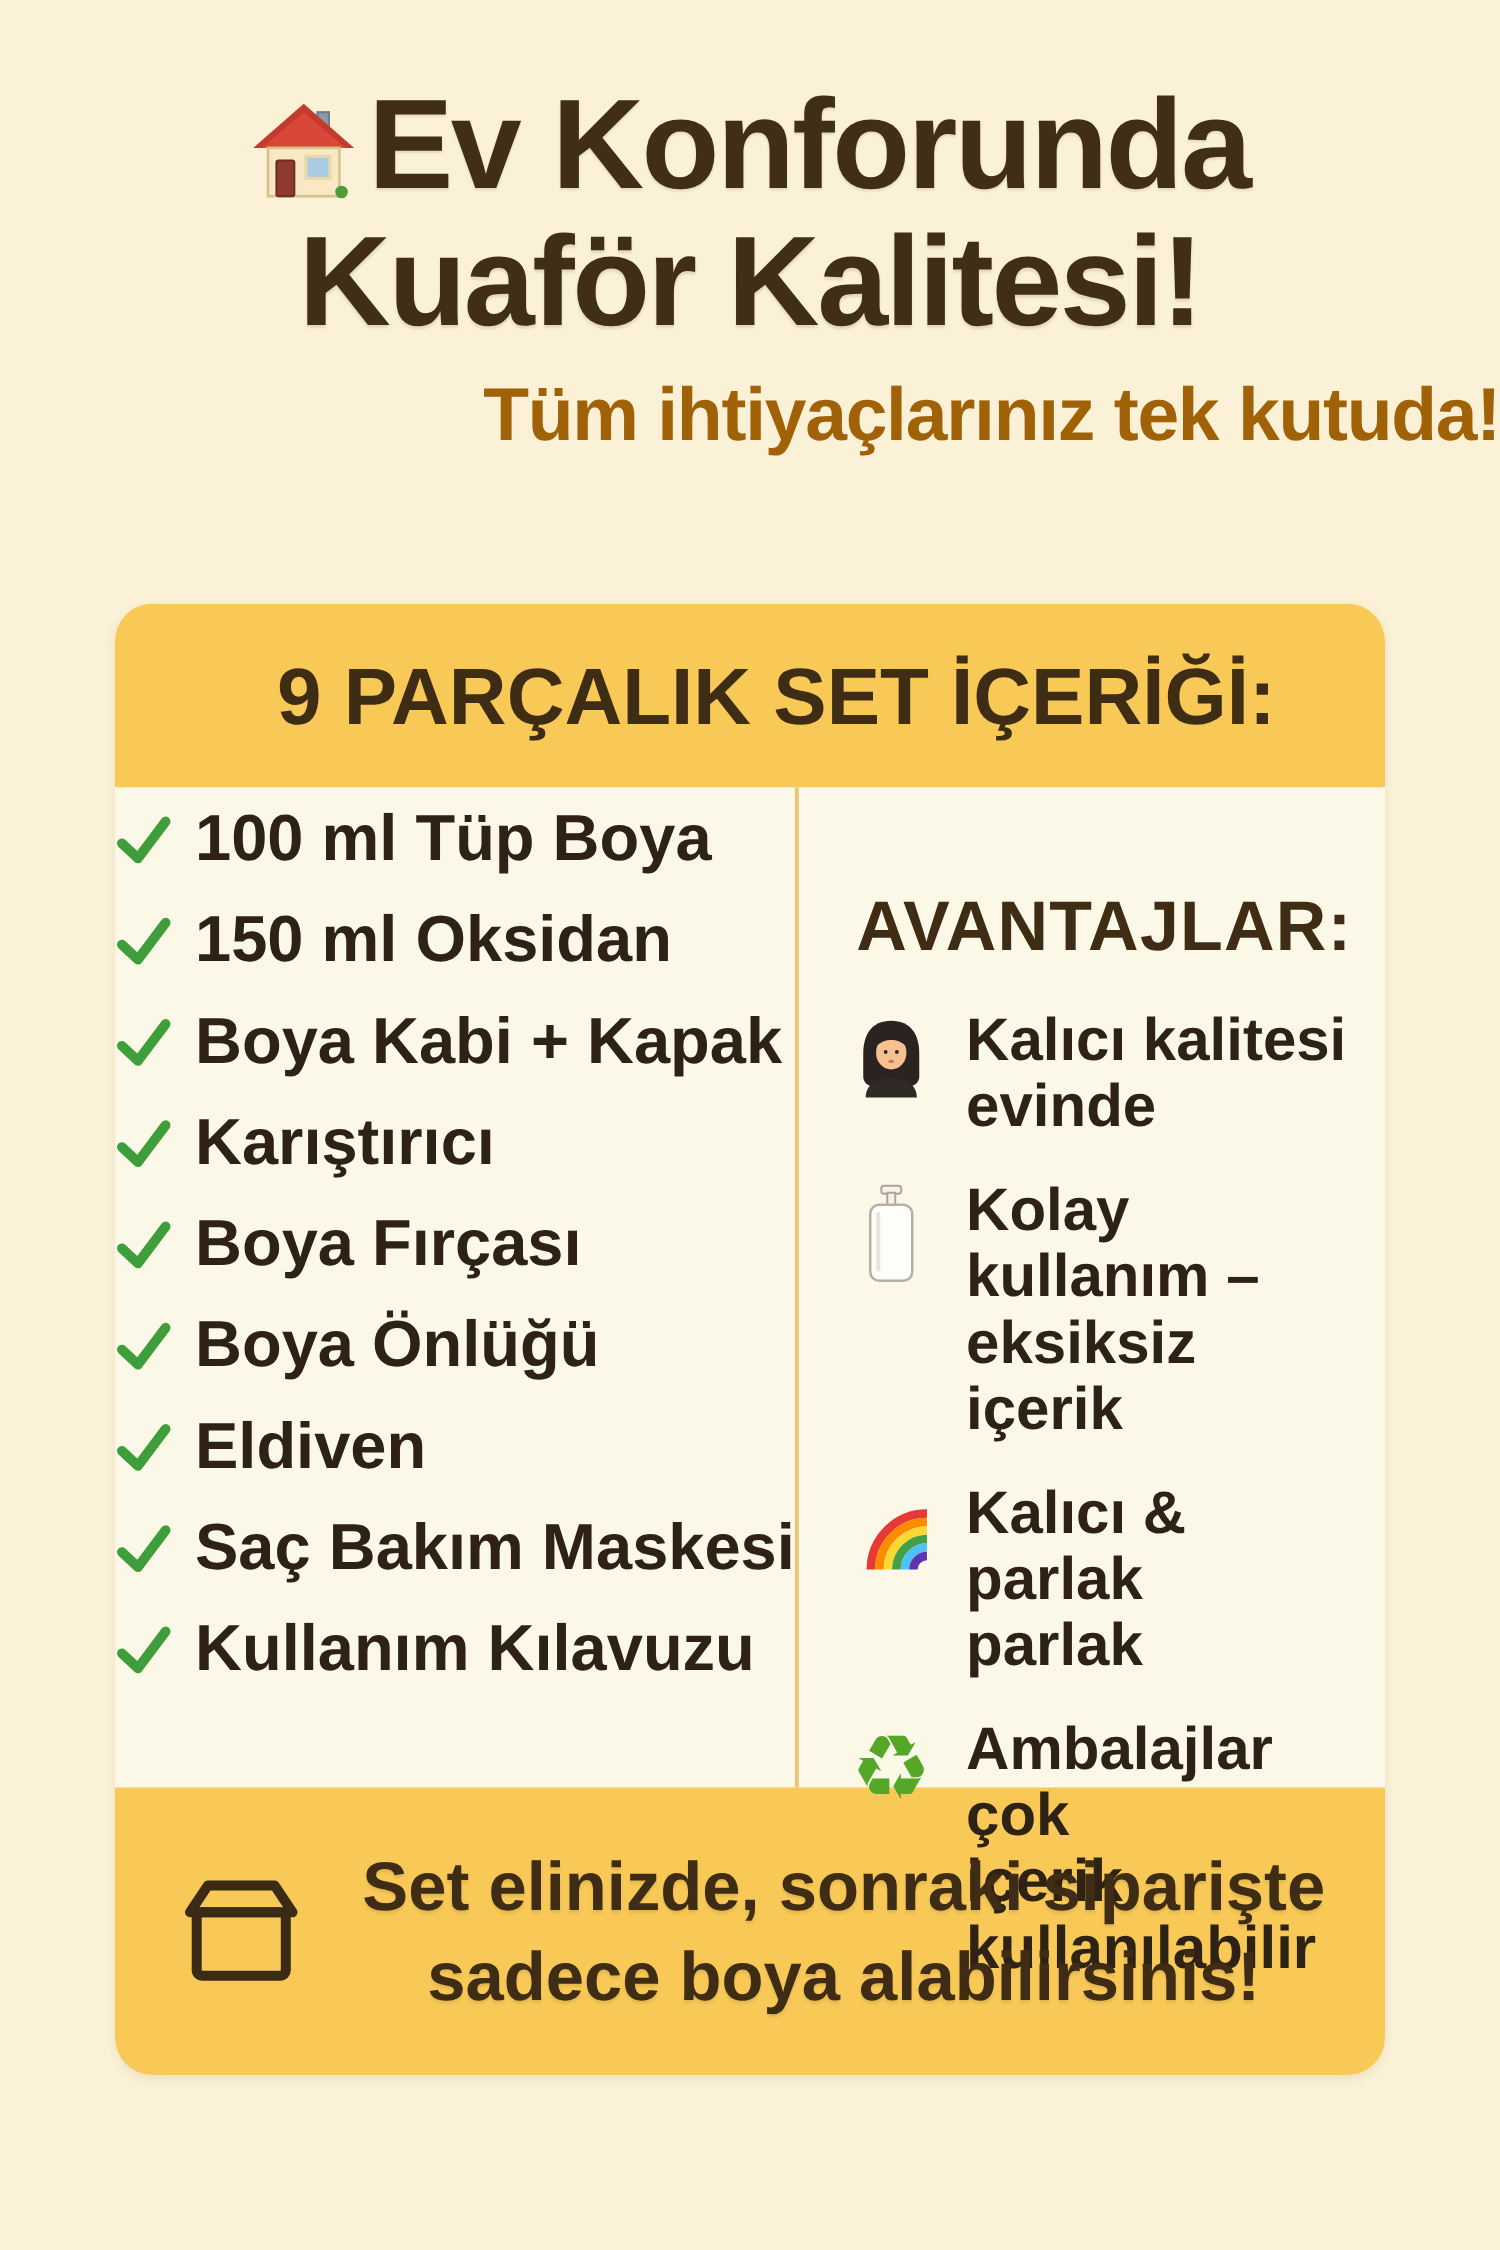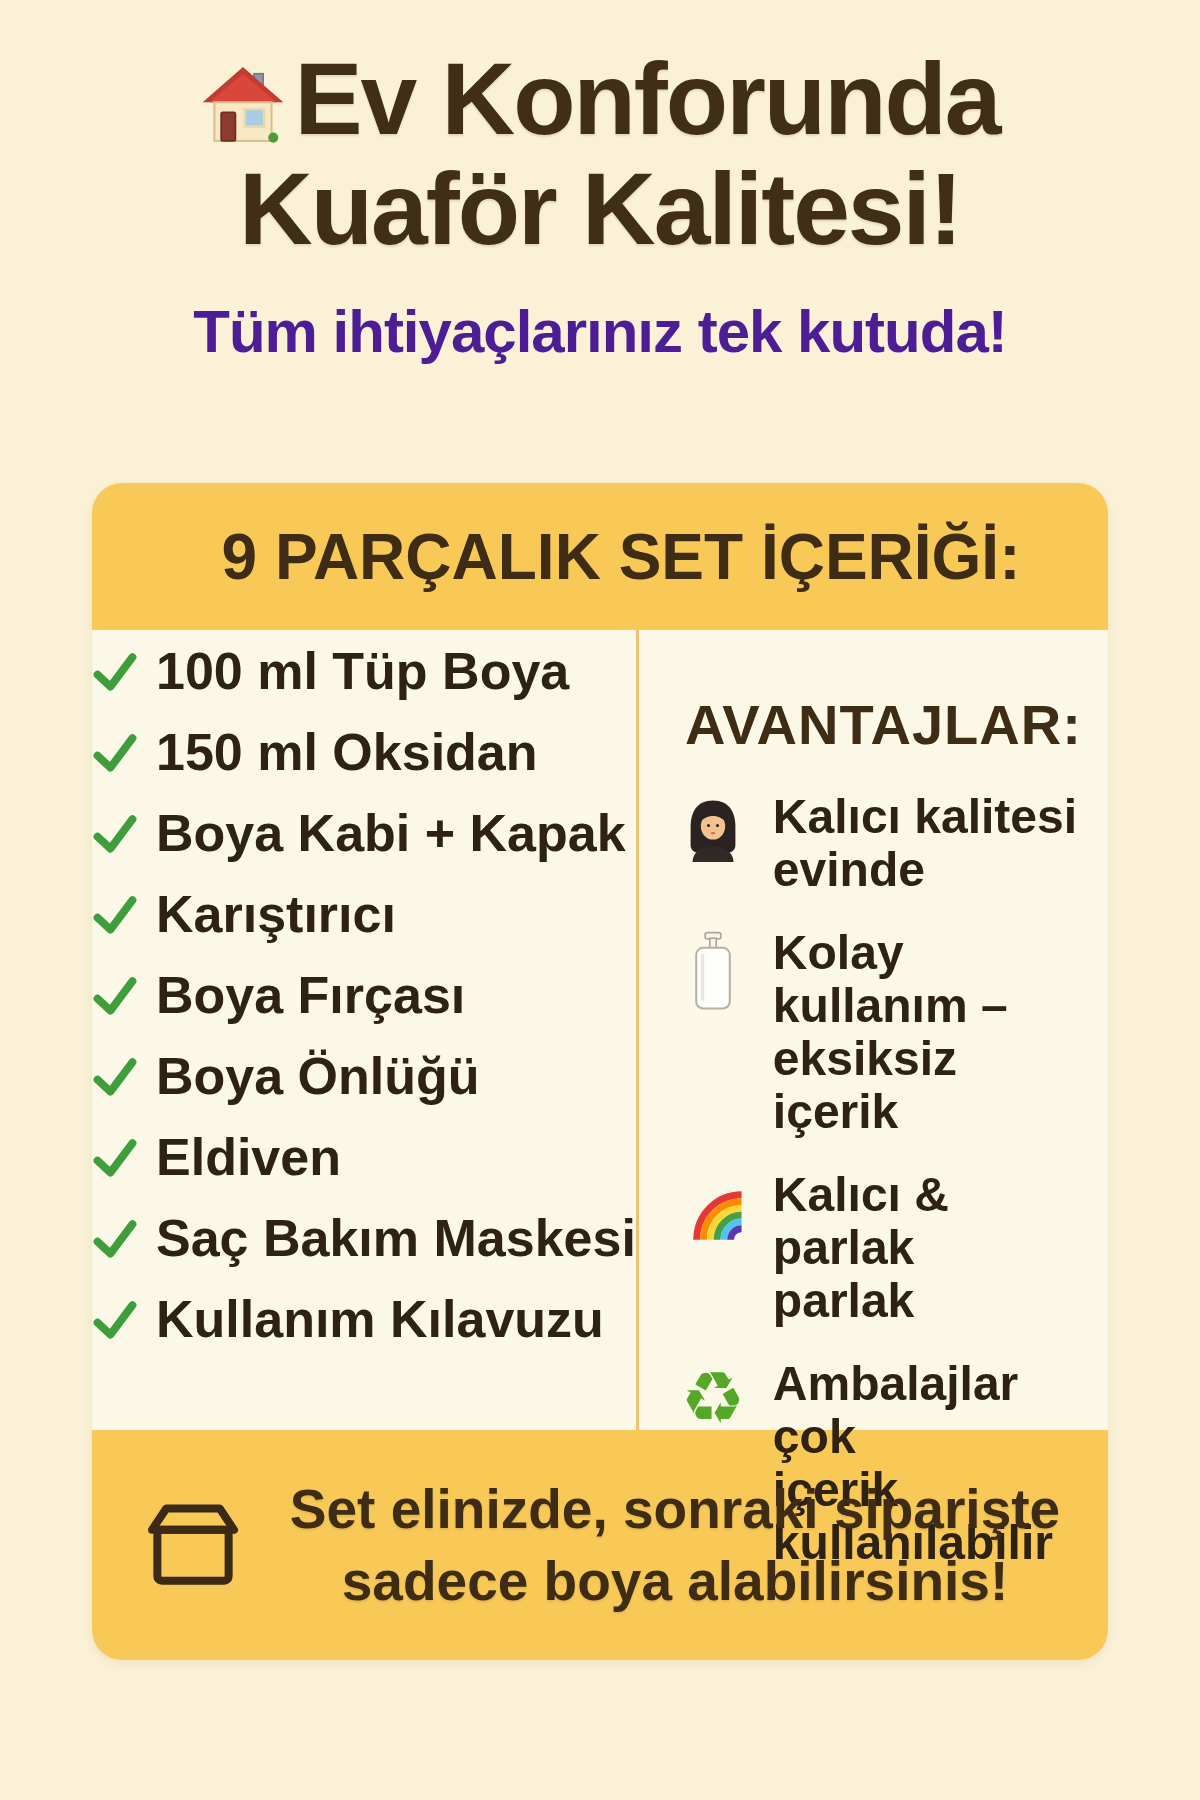--- a/index.html
+++ b/index.html
@@ -1,35 +1,35 @@
 <!DOCTYPE html>
 <html><head>
 <meta charset="utf-8">
 <style>
   html,body{margin:0;padding:0;}
   body{width:1200px;height:1800px;font-family:"Liberation Sans","DejaVu Sans",sans-serif;}
   .page{position:relative;width:1200px;height:1800px;background:#FAF1D6;overflow:hidden;color:#3F2C15;}
 
   
-  .hero{position:absolute;top:44px;left:0;width:100%;text-align:center;}
+  .hero{position:absolute;top:60px;left:0;width:100%;text-align:center;}
   .hero-line{font-size:102px;line-height:110px;font-weight:800;letter-spacing:-2px;color:#412E18;
              text-shadow:0 2px 2px rgba(60,40,10,.12);white-space:nowrap;}
   .house-svg{width:84px;height:84px;vertical-align:-12px;margin-right:10px;}
-  .subtitle{position:absolute;top:297px;left:0;width:100%;text-align:center;
-            font-size:60px;font-weight:600;letter-spacing:-1px;color:#4c1d95;}
+  .subtitle{position:absolute;top:297px;left:0;width:100%;text-align:right;
+            font-size:60px;font-weight:600;letter-spacing:-1px;color:#a16207;}
 
   
   .card{position:absolute;top:483px;left:92px;width:1016px;height:1177px;border-radius:30px;
         overflow:hidden;box-shadow:0 3px 8px rgba(120,90,30,.10);}
   .card-header{height:147px;background:#F8C957;display:flex;align-items:center;justify-content:center;}
   .card-title{font-size:64px;font-weight:800;letter-spacing:0;color:#3F2C15;white-space:nowrap;margin-left:42px;}
 
   .card-body{height:800px;background:#FCF8E8;display:flex;}
   .v-divider{width:3px;background:#EFC36E;}
-  .col-right{flex:1;box-sizing:border-box;padding:0 14px 0 34px;}
+  .col-right{flex:1;box-sizing:border-box;padding:16px 14px 0 34px;}
 
   
   .checklist{list-style:none;margin:0;padding:0;}
   .checklist li{display:flex;align-items:center;height:81px;gap:18px;white-space:nowrap;}
   .check-svg{width:46px;height:46px;flex-shrink:0;}
   .check-label{font-size:52px;font-weight:600;color:#2E2214;}
 
   
   .adv-title{margin:62px 0 0 0;height:58px;text-align:center;font-size:56px;font-weight:800;
              letter-spacing:1px;color:#3F2C15;}

